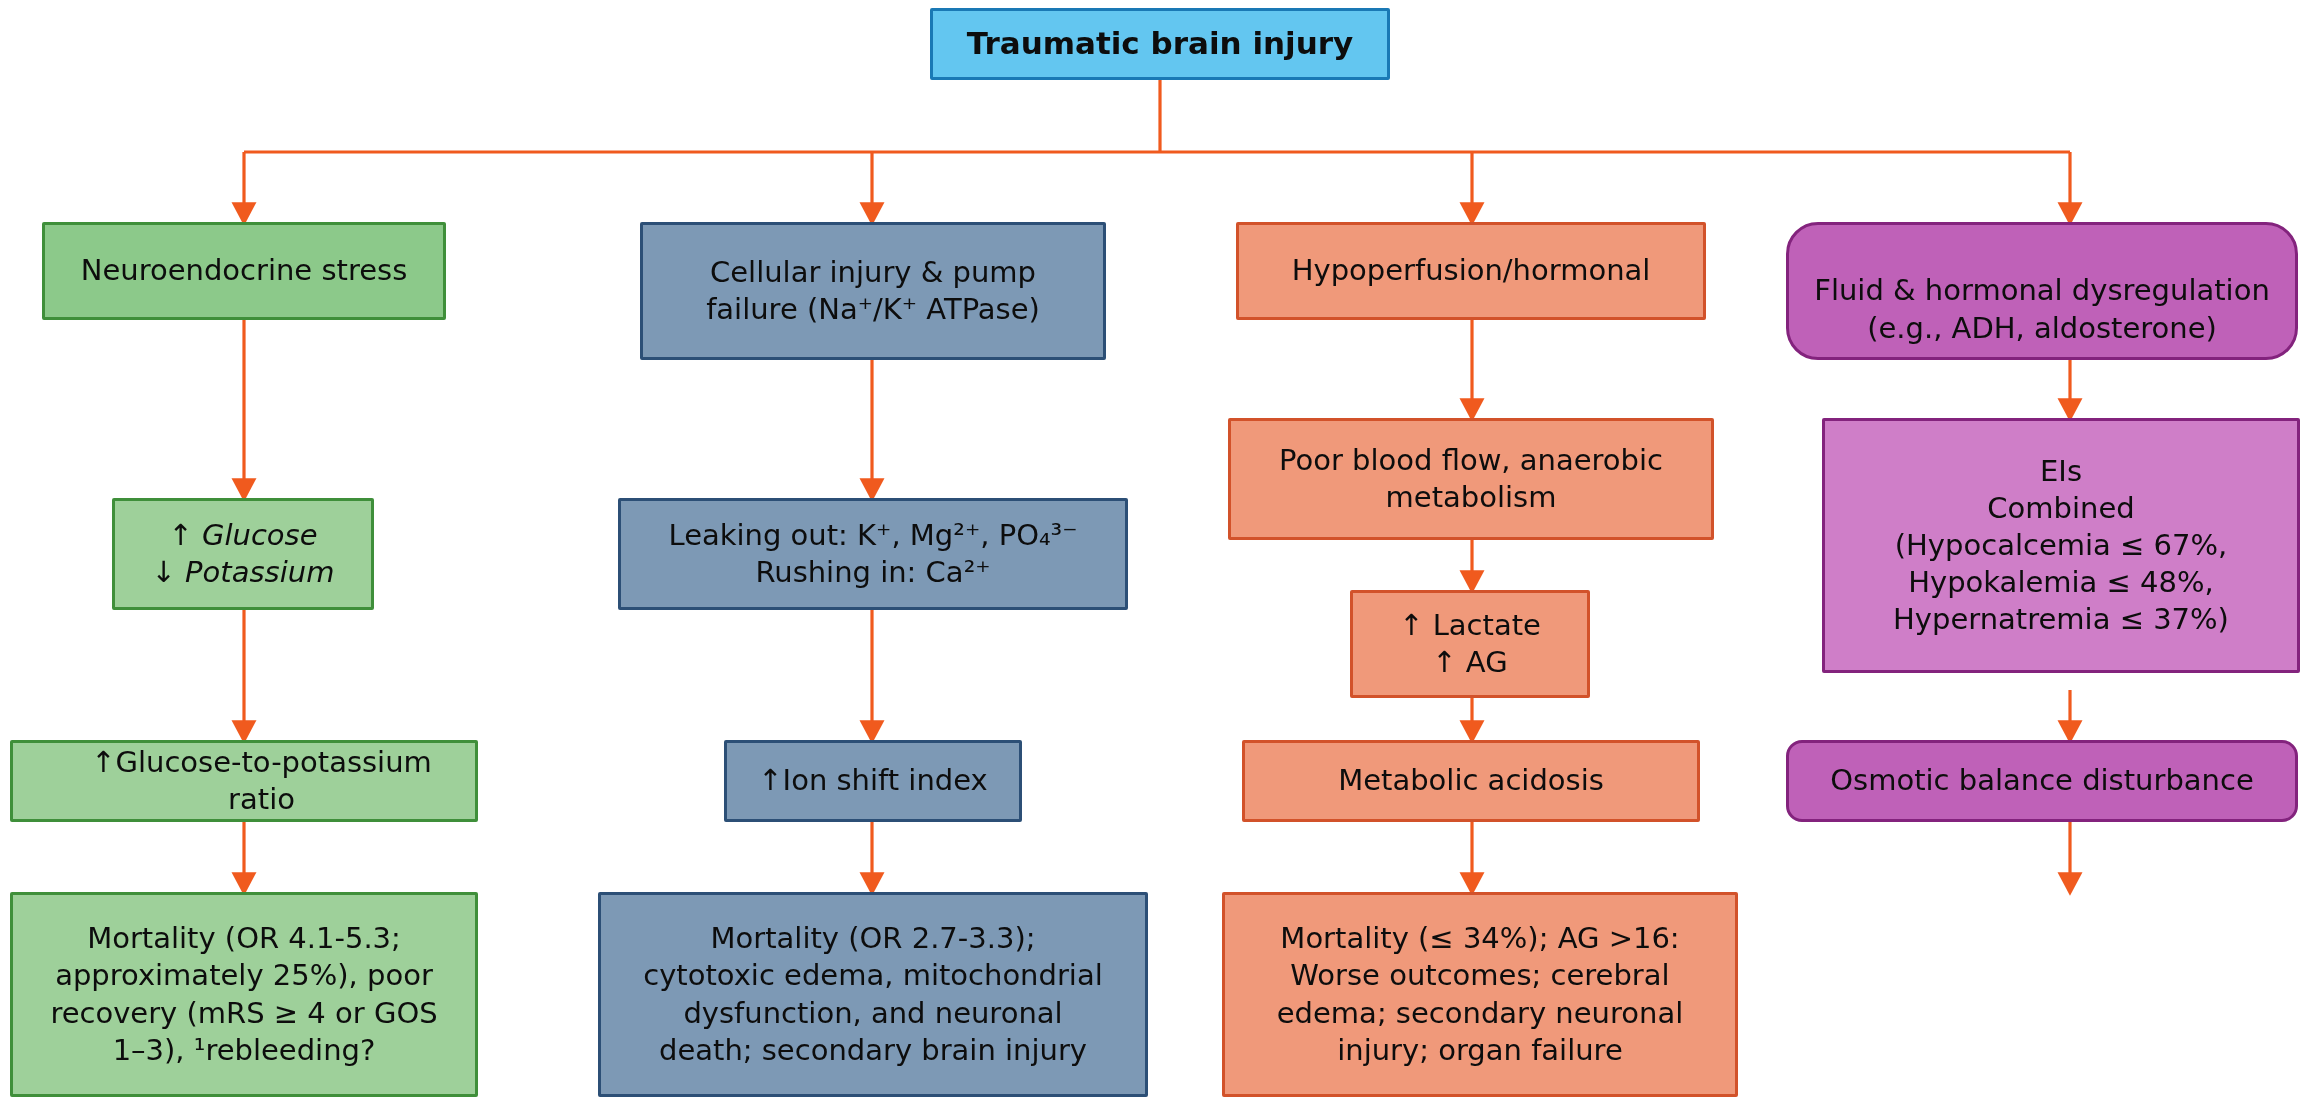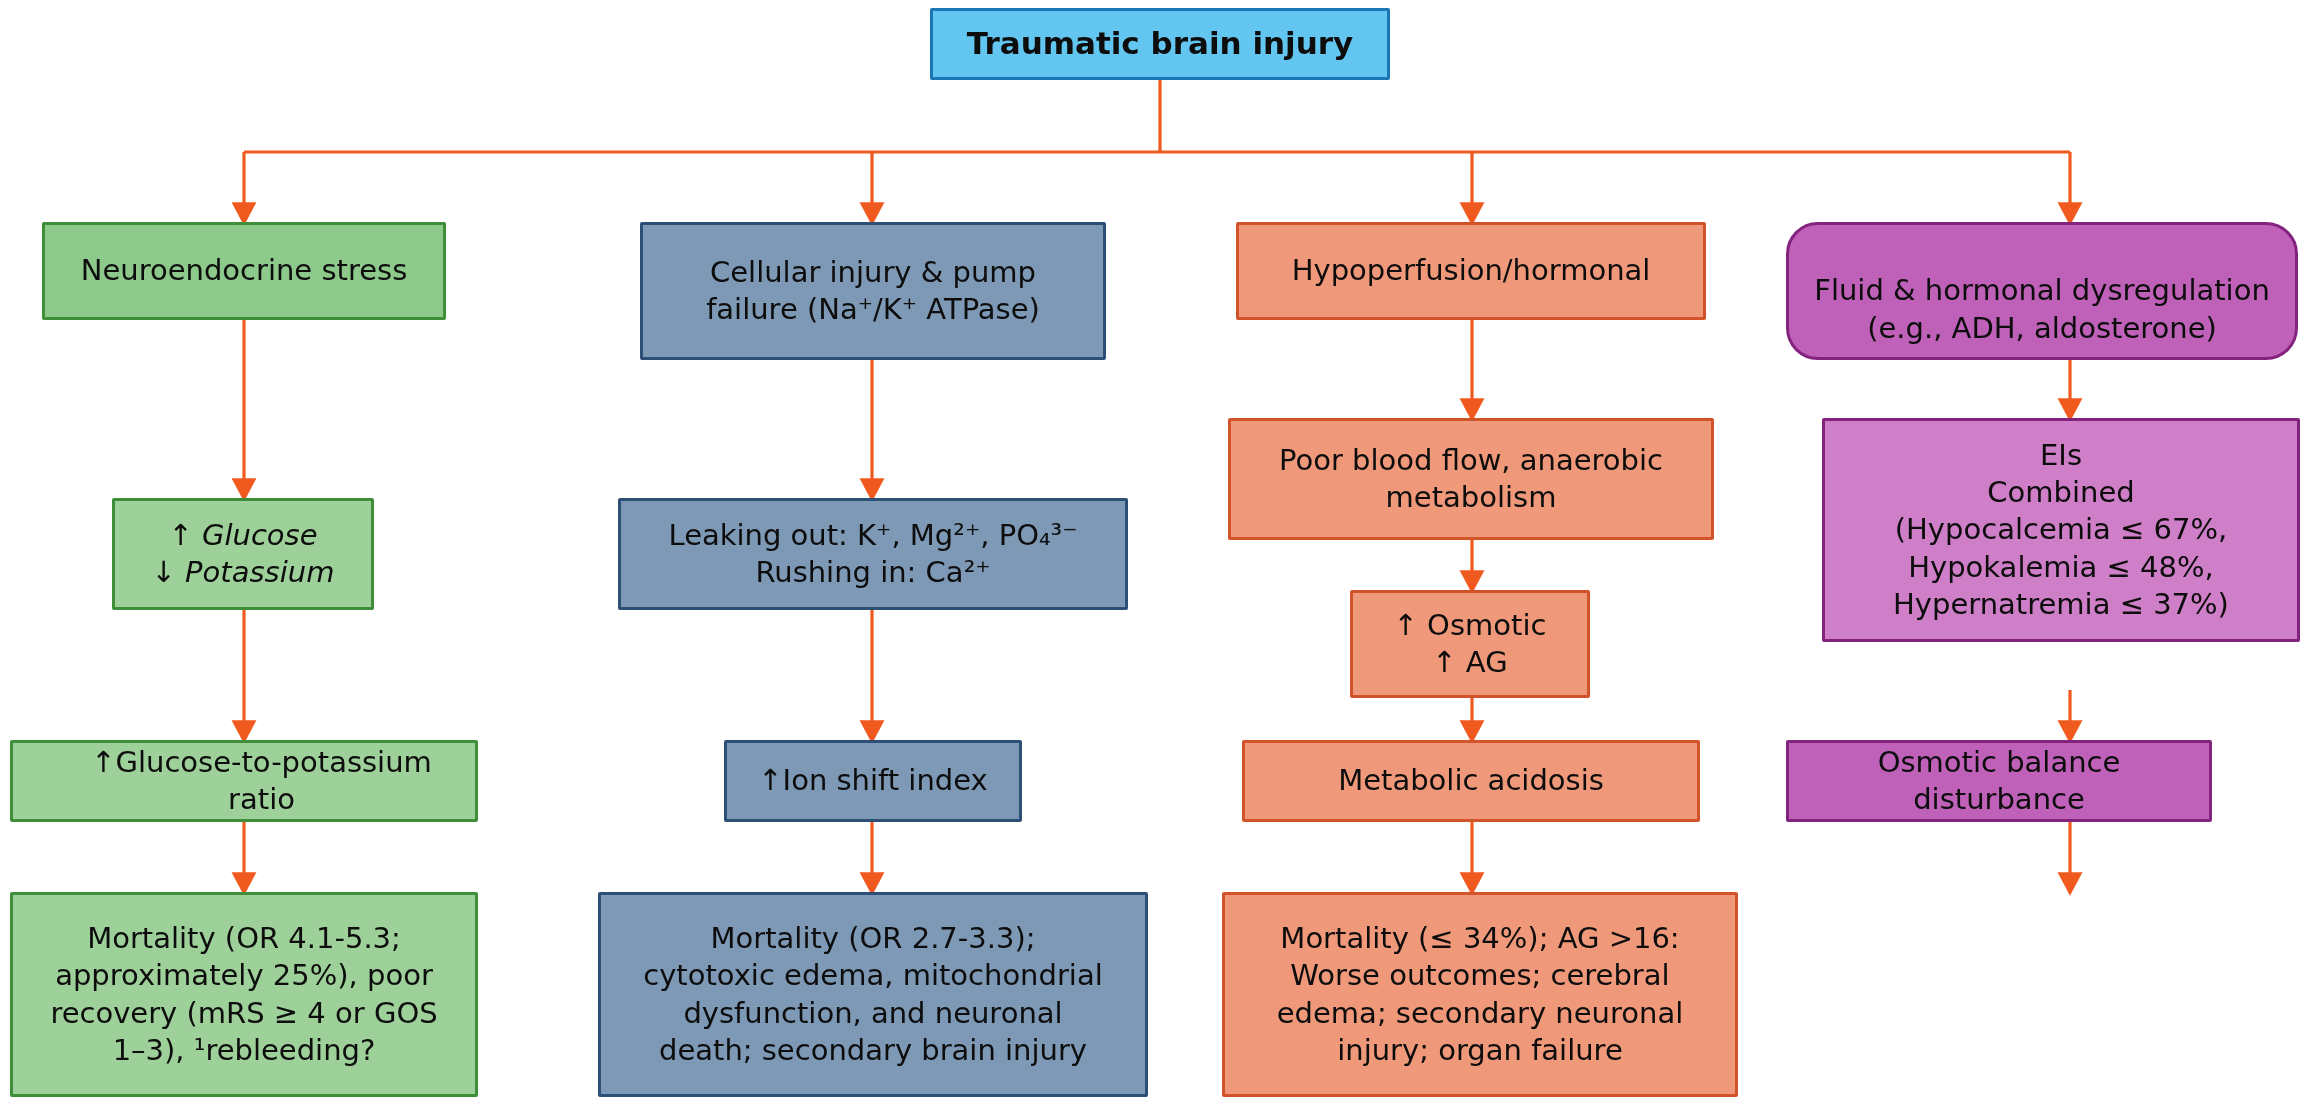--- a/index.html
+++ b/index.html
@@ -174,21 +174,21 @@
   <div class="node n-orange" style="left:1236px; top:222px; width:470px; height:98px;">
     <span class="txt">Hypoperfusion/hormonal</span>
   </div>
 
   <div class="node n-orange" style="left:1228px; top:418px; width:486px; height:122px;">
     <span class="txt">Poor blood flow, anaerobic
 metabolism</span>
   </div>
 
   <div class="node n-orange" style="left:1350px; top:590px; width:240px; height:108px;">
-    <span class="txt">↑ Osmotic
+    <span class="txt">↑ Lactate
 ↑ AG</span>
   </div>
 
   <div class="node n-orange" style="left:1242px; top:740px; width:458px; height:82px;">
     <span class="txt">Metabolic acidosis</span>
   </div>
 
   <div class="node n-orange" style="left:1222px; top:892px; width:516px; height:205px;">
     <span class="txt">Mortality (≤ 34%); AG &gt;16:
 Worse outcomes; cerebral
@@ -196,26 +196,26 @@
 injury; organ failure</span>
   </div>
 
   <div class="node n-purple" style="left:1786px; top:222px; width:512px; height:138px;border-radius:32px;">
     <span class="txt">
       <span>Fluid &amp; hormonal dysregulation
 (e.g., ADH, aldosterone)</span>
     </span>
   </div>
 
-  <div class="node n-purple-light" style="left:1822px; top:418px; width:478px; height:224px;justify-content:flex-end;">
+  <div class="node n-purple-light" style="left:1822px; top:418px; width:478px; height:255px;justify-content:flex-end;">
     <span class="txt">EIs
 Combined
 (Hypocalcemia ≤ 67%,
 Hypokalemia ≤ 48%,
 Hypernatremia ≤ 37%)</span>
   </div>
 
-  <div class="node n-purple" style="left:1786px; top:740px; width:426px; height:82px;">
+  <div class="node n-purple" style="left:1786px; top:740px; width:512px; height:82px;border-radius:16px;">
     <span class="txt">Osmotic balance disturbance</span>
   </div>
 
 
 </div>
 
 </body></html>

